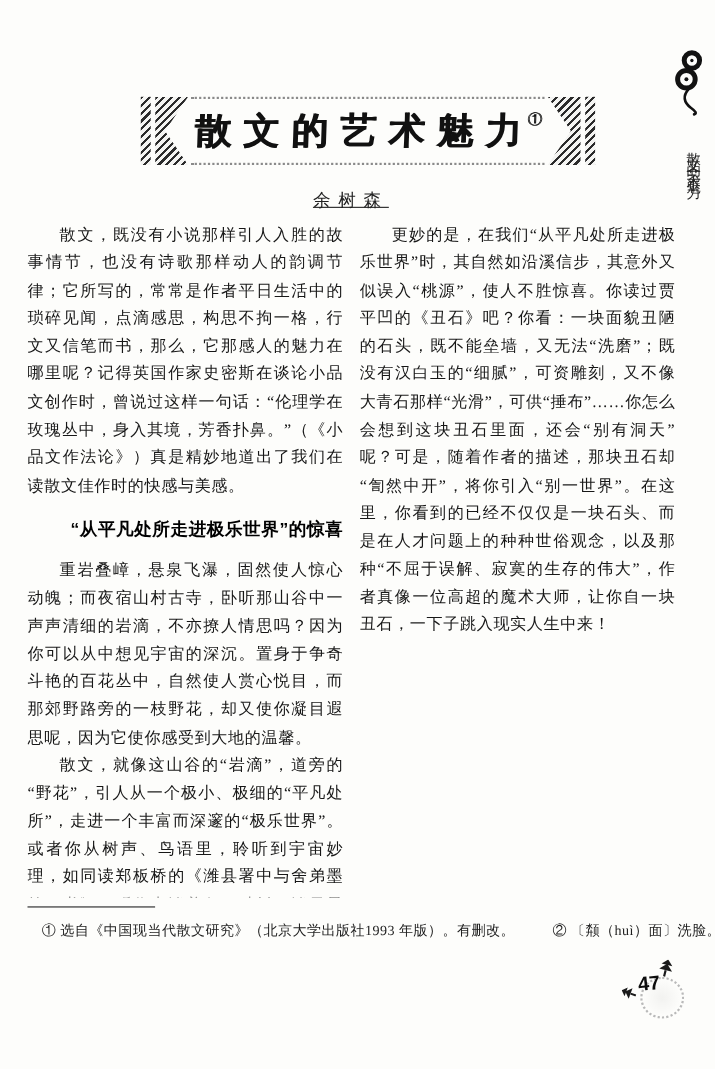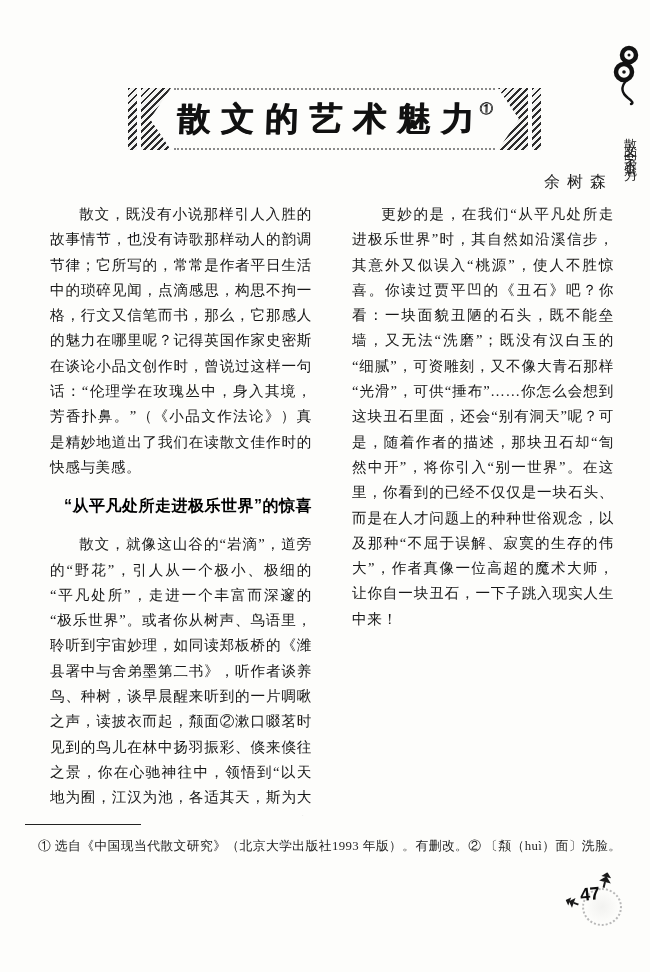--- a/index.html
+++ b/index.html
@@ -46,53 +46,53 @@
     white-space:nowrap;
   }
   .banner-title sup{
     font-size:13px;letter-spacing:0;margin-left:-6px;
     transform:translateY(-10px);display:inline-block;font-weight:normal;
   }
 
   
   .author{
     position:absolute;left:25px;top:172px;width:588px;
-    text-align:right;font-size:16px;letter-spacing:7px;color:#222;
+    text-align:center;font-size:16px;letter-spacing:7px;color:#222;text-decoration:underline;
   }
 
   
   .columns{
     position:absolute;left:25px;top:202px;width:590px;height:614px;
     display:flex;gap:15px;overflow:hidden;
   }
   .col{width:287px;height:100%;overflow:hidden;}
   .col p{
     margin:0;
     font-size:14.6px;line-height:25.3px;letter-spacing:0.6px;
     text-align:justify;text-justify:inter-character;
     color:#171717;
   }
-  .col p.indent{text-indent:2em;margin-left:25px;}
+  .col p.indent{text-indent:2em;}
   .section-heading{
     margin:16px 0 15px 0;
     font-family:"Liberation Sans","DejaVu Sans",sans-serif;
     font-weight:bold;font-size:16px;letter-spacing:0.5px;
     color:#000;text-align:right;padding-left:12px;
     white-space:nowrap;
   }
 
   
   .footnote-rule{
     position:absolute;left:25px;top:824px;width:116px;height:0;
     border-top:1.6px solid #222;
   }
   .footnotes{
     position:absolute;left:38px;top:838px;width:585px;
     font-size:12.8px;letter-spacing:0.4px;color:#1d1d1d;
-    display:flex;white-space:nowrap;
+    display:flex;gap:34px;white-space:nowrap;
   }
 
   
   .margin-ornament{position:absolute;right:9px;top:44px;}
   .margin-title{
     position:absolute;right:11px;top:128px;
     writing-mode:vertical-rl;
     font-size:13px;letter-spacing:5px;color:#222;
     font-family:"Liberation Sans","DejaVu Sans",sans-serif;
   }
@@ -131,20 +131,21 @@
         <sup>①</sup>
     </div>
   </div>
 
   <div class="author">余树森</div>
 
   <div class="columns">
     <div class="col">
       <p class="indent">散文，既没有小说那样引人入胜的故事情节，也没有诗歌那样动人的韵调节律；它所写的，常常是作者平日生活中的琐碎见闻，点滴感思，构思不拘一格，行文又信笔而书，那么，它那感人的魅力在哪里呢？记得英国作家史密斯在谈论小品文创作时，曾说过这样一句话：“伦理学在玫瑰丛中，身入其境，芳香扑鼻。”（《小品文作法论》）真是精妙地道出了我们在读散文佳作时的快感与美感。</p>
       <div class="section-heading">“从平凡处所走进极乐世界”的惊喜</div>
+      <p class="indent">重岩叠嶂，悬泉飞瀑，固然使人惊心动魄；而夜宿山村古寺，卧听那山谷中一声声清细的岩滴，不亦撩人情思吗？因为你可以从中想见宇宙的深沉。置身于争奇斗艳的百花丛中，自然使人赏心悦目，而那郊野路旁的一枝野花，却又使你凝目遐思呢，因为它使你感受到大地的温馨。</p>
       <p class="indent">散文，就像这山谷的“岩滴”，道旁的“野花”，引人从一个极小、极细的“平凡处所”，走进一个丰富而深邃的“极乐世界”。或者你从树声、鸟语里，聆听到宇宙妙理，如同读郑板桥的《潍县署中与舍弟墨第二书》，听作者谈养鸟、种树，谈早晨醒来听到的一片啁啾之声，读披衣而起，颒面②漱口啜茗时见到的鸟儿在林中扬羽振彩、倏来倏往之景，你在心驰神往中，领悟到“以天地为囿，江汉为池，各适其天，斯为大快”的哲理。或者在绿潭清溪边，明心见性，如同读柳宗元的《愚溪诗序》，你从那一溪流水里，分明</p>
     </div>
     <div class="col">
       <p class="indent">更妙的是，在我们“从平凡处所走进极乐世界”时，其自然如沿溪信步，其意外又似误入“桃源”，使人不胜惊喜。你读过贾平凹的《丑石》吧？你看：一块面貌丑陋的石头，既不能垒墙，又无法“洗磨”；既没有汉白玉的“细腻”，可资雕刻，又不像大青石那样“光滑”，可供“捶布”……你怎么会想到这块丑石里面，还会“别有洞天”呢？可是，随着作者的描述，那块丑石却“訇然中开”，将你引入“别一世界”。在这里，你看到的已经不仅仅是一块石头、而是在人才问题上的种种世俗观念，以及那种“不屈于误解、寂寞的生存的伟大”，作者真像一位高超的魔术大师，让你自一块丑石，一下子跳入现实人生中来！</p>
 
     </div>
   </div>
 
   <div class="footnote-rule"></div>
   <div class="footnotes">

